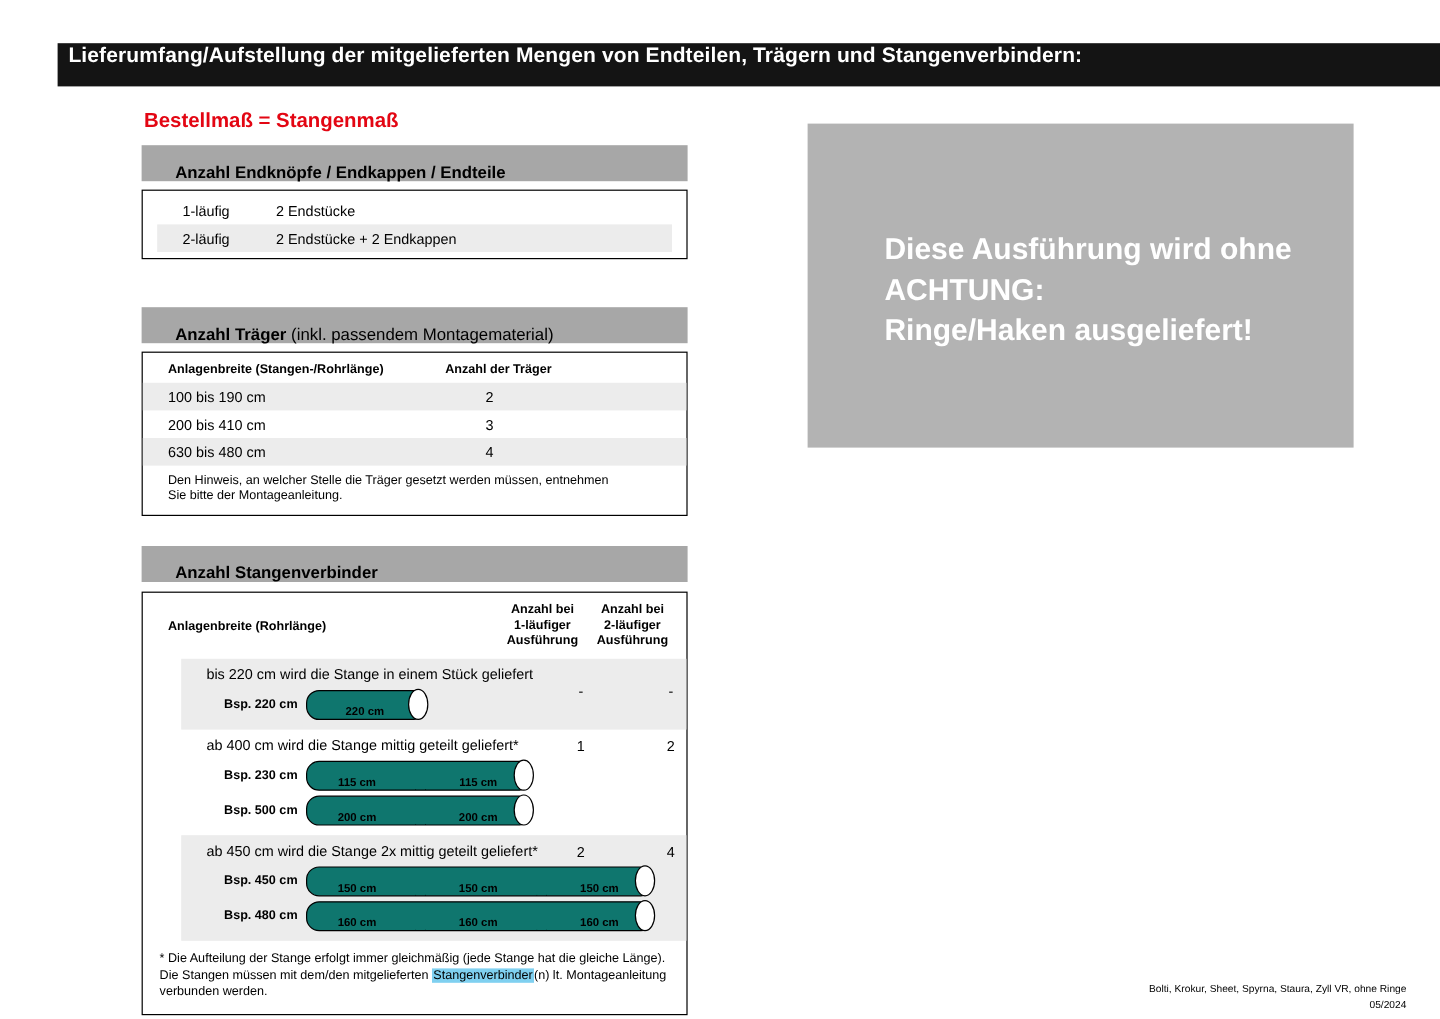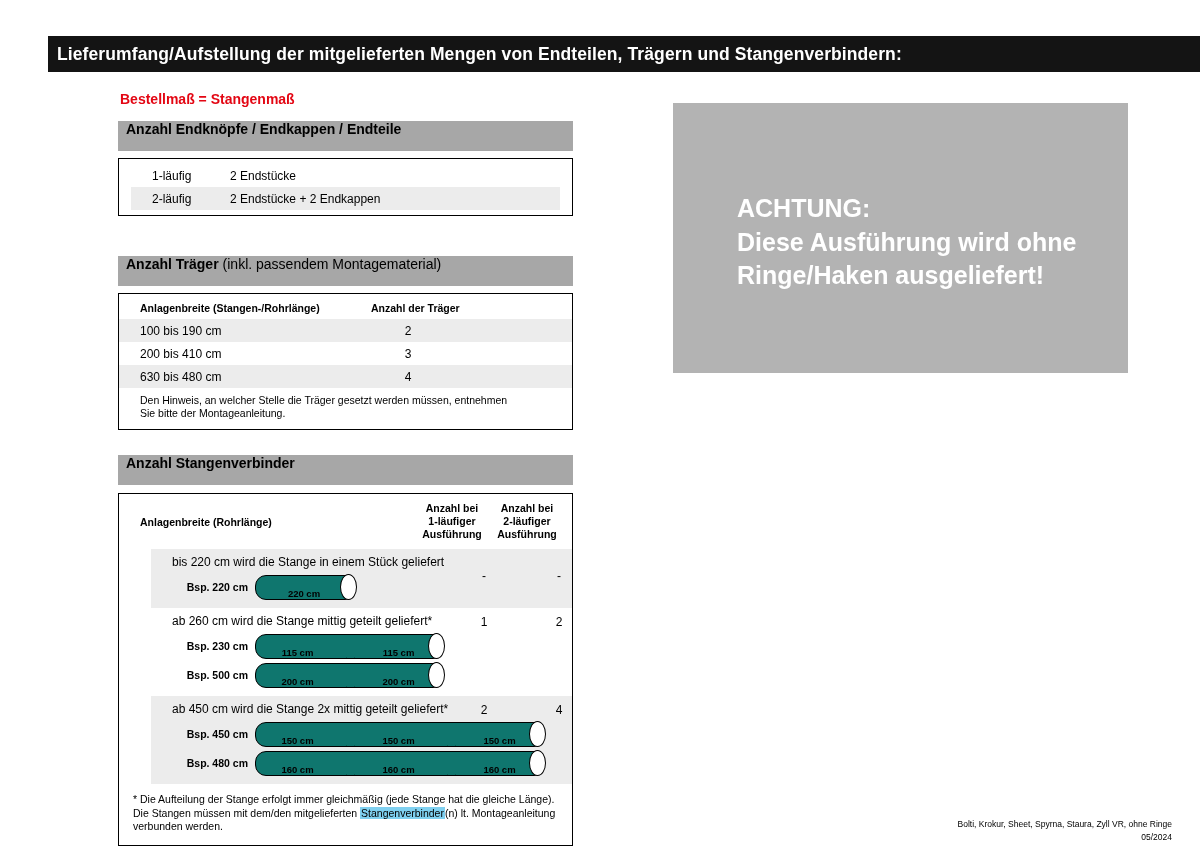--- a/index.html
+++ b/index.html
@@ -6,34 +6,34 @@
   body {
     width:1200px; height:849px; position:relative; overflow:hidden;
     background:#ffffff; color:#000;
     font-family:"Liberation Sans", sans-serif;
   }
 
   
   .topbar {
     position:absolute; left:48px; top:36px; right:0; height:36px;
     background:#141414; color:#fff;
-    display:flex; align-items:center; padding-left:9px; box-sizing:border-box;
+    display:flex; padding-left:9px; box-sizing:border-box;
     font-size:17.5px; font-weight:bold; letter-spacing:.1px;
   }
 
   .subtitle {
     position:absolute; left:120px; top:91px;
-    color:#e30613; font-size:14px; font-weight:bold;
+    color:#e30613; font-size:17px; font-weight:bold;
   }
 
   .leftcol { position:absolute; left:118px; top:121px; width:455px; }
 
   .gbar {
-    height:30px; background:#a7a7a7; display:flex; align-items:flex-start;
-    padding-left:8px; box-sizing:border-box; font-size:14px;
+    height:30px; background:#a7a7a7; display:flex; align-items:flex-end;
+    padding-left:28px; box-sizing:border-box; font-size:14px;
   }
   .gbar .bold { font-weight:bold; }
   .gbar .rest { margin-left:4px; }
 
   .tbl { border:1px solid #000; background:#fff; box-sizing:border-box; }
 
   
   .t1 { margin-top:7px; padding:5px 12px; }
   .t1-row { height:23px; display:flex; align-items:center; padding-left:21px; font-size:12px; }
   .t1-row .lab { width:78px; }
@@ -183,21 +183,21 @@
       <div class="ex-row">
         <span class="ex-label">Bsp. 220 cm</span>
         <div class="rod">
           <div class="seg seg-wide">220 cm</div>
           <div class="rod-end"></div>
         </div>
       </div>
     </div>
 
     <div class="sec">
-      <div class="sec-title">ab 260 cm wird die Stange mittig geteilt geliefert*</div>
+      <div class="sec-title">ab 400 cm wird die Stange mittig geteilt geliefert*</div>
       <span class="cnt p1">1</span>
       <span class="cnt p2">2</span>
       <div class="ex-row">
         <span class="ex-label">Bsp. 230 cm</span>
         <div class="rod">
           <div class="seg">115 cm</div>
           <div class="joint"></div>
           <div class="seg">115 cm</div>
           <div class="rod-end"></div>
         </div>
@@ -239,21 +239,21 @@
           <div class="rod-end"></div>
         </div>
       </div>
     </div>
 
     <div class="footnote"><span>* Die Aufteilung der Stange erfolgt immer gleichmäßig (jede Stange hat die gleiche Länge). Die Stangen müssen mit dem/den mitgelieferten </span><span class="hl">Stangenverbinder</span><span>(n) lt. Montageanleitung verbunden werden.</span></div>
   </div>
 </div>
 
 <div class="achtung">
+  <div>Diese Ausführung wird ohne</div>
   <div>ACHTUNG:</div>
-  <div>Diese Ausführung wird ohne</div>
   <div>Ringe/Haken ausgeliefert!</div>
 </div>
 
 <div class="footer">
   <div>Bolti, Krokur, Sheet, Spyrna, Staura, Zyll VR, ohne Ringe</div>
   <div>05/2024</div>
 </div>
 
 </body></html>

